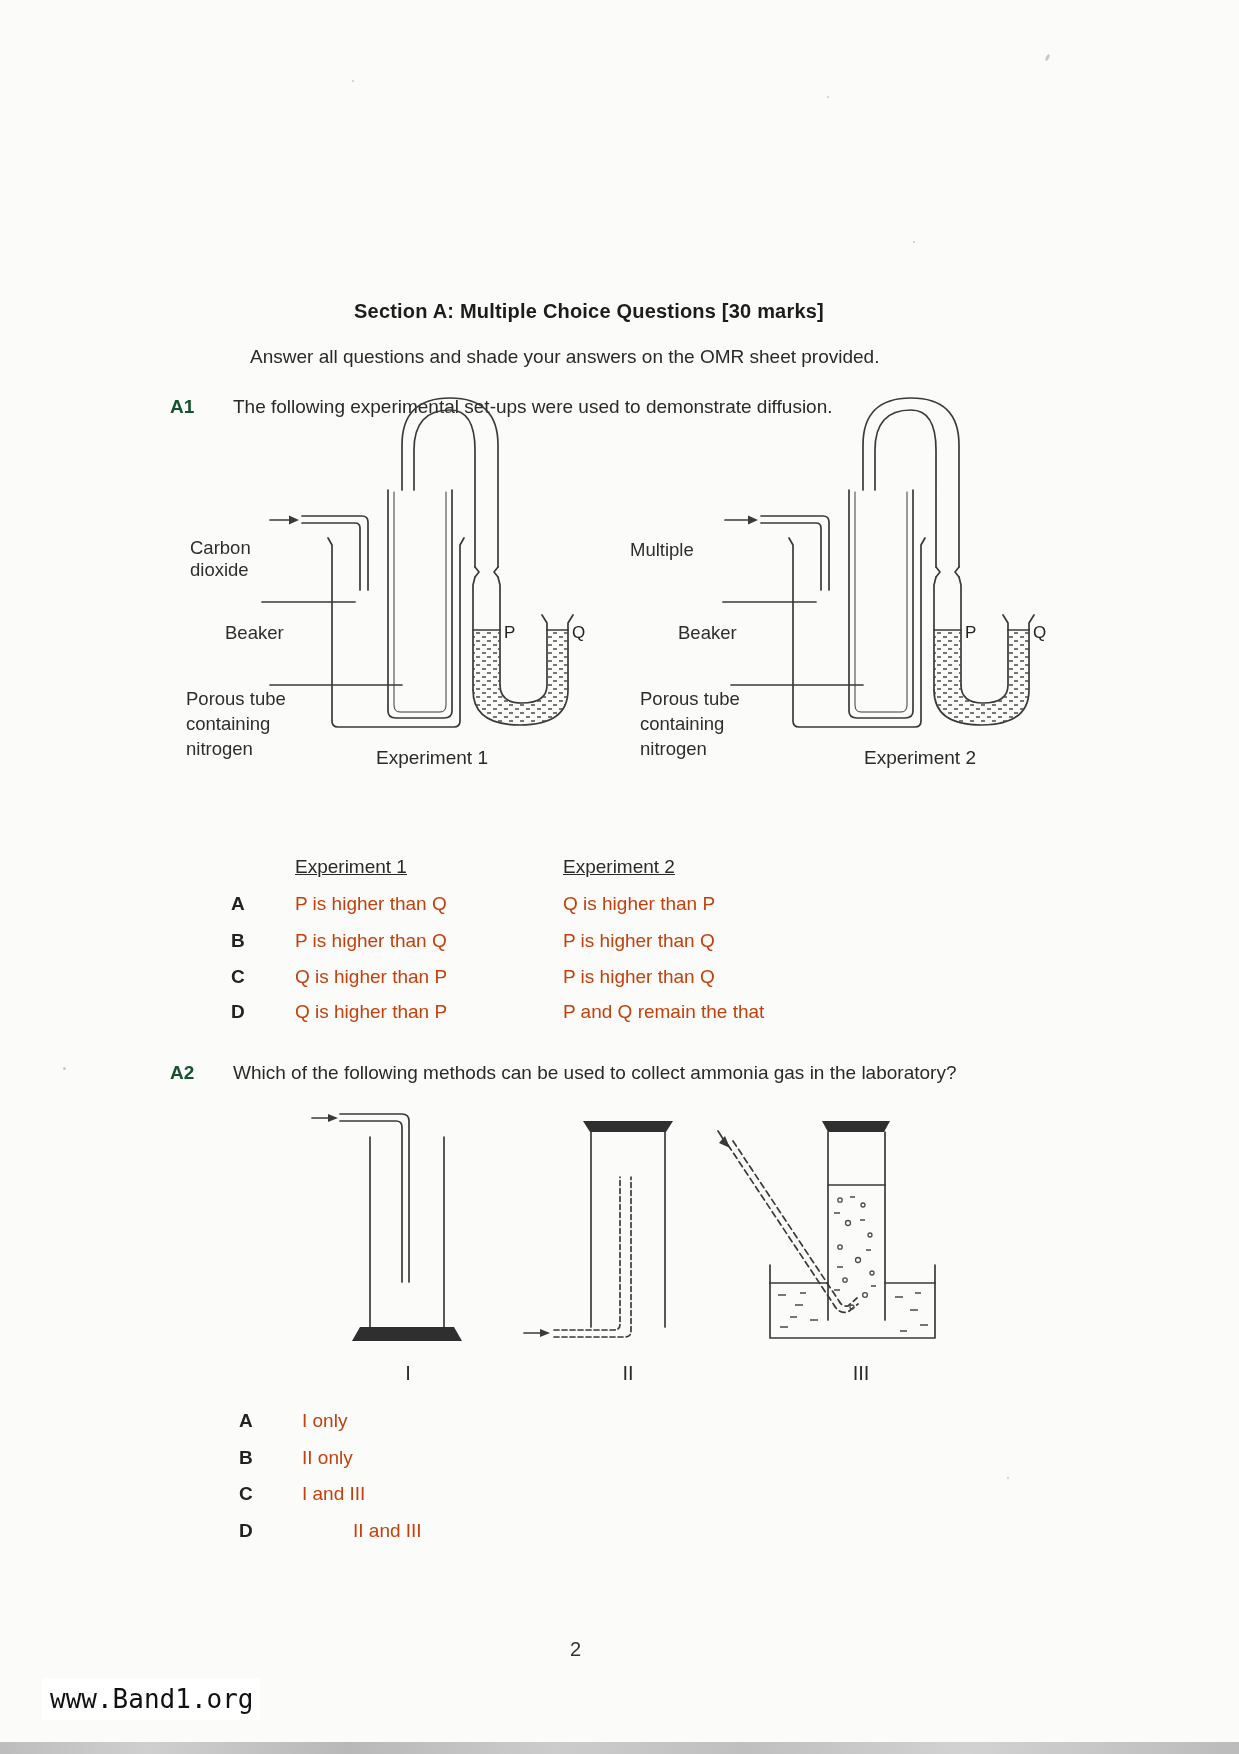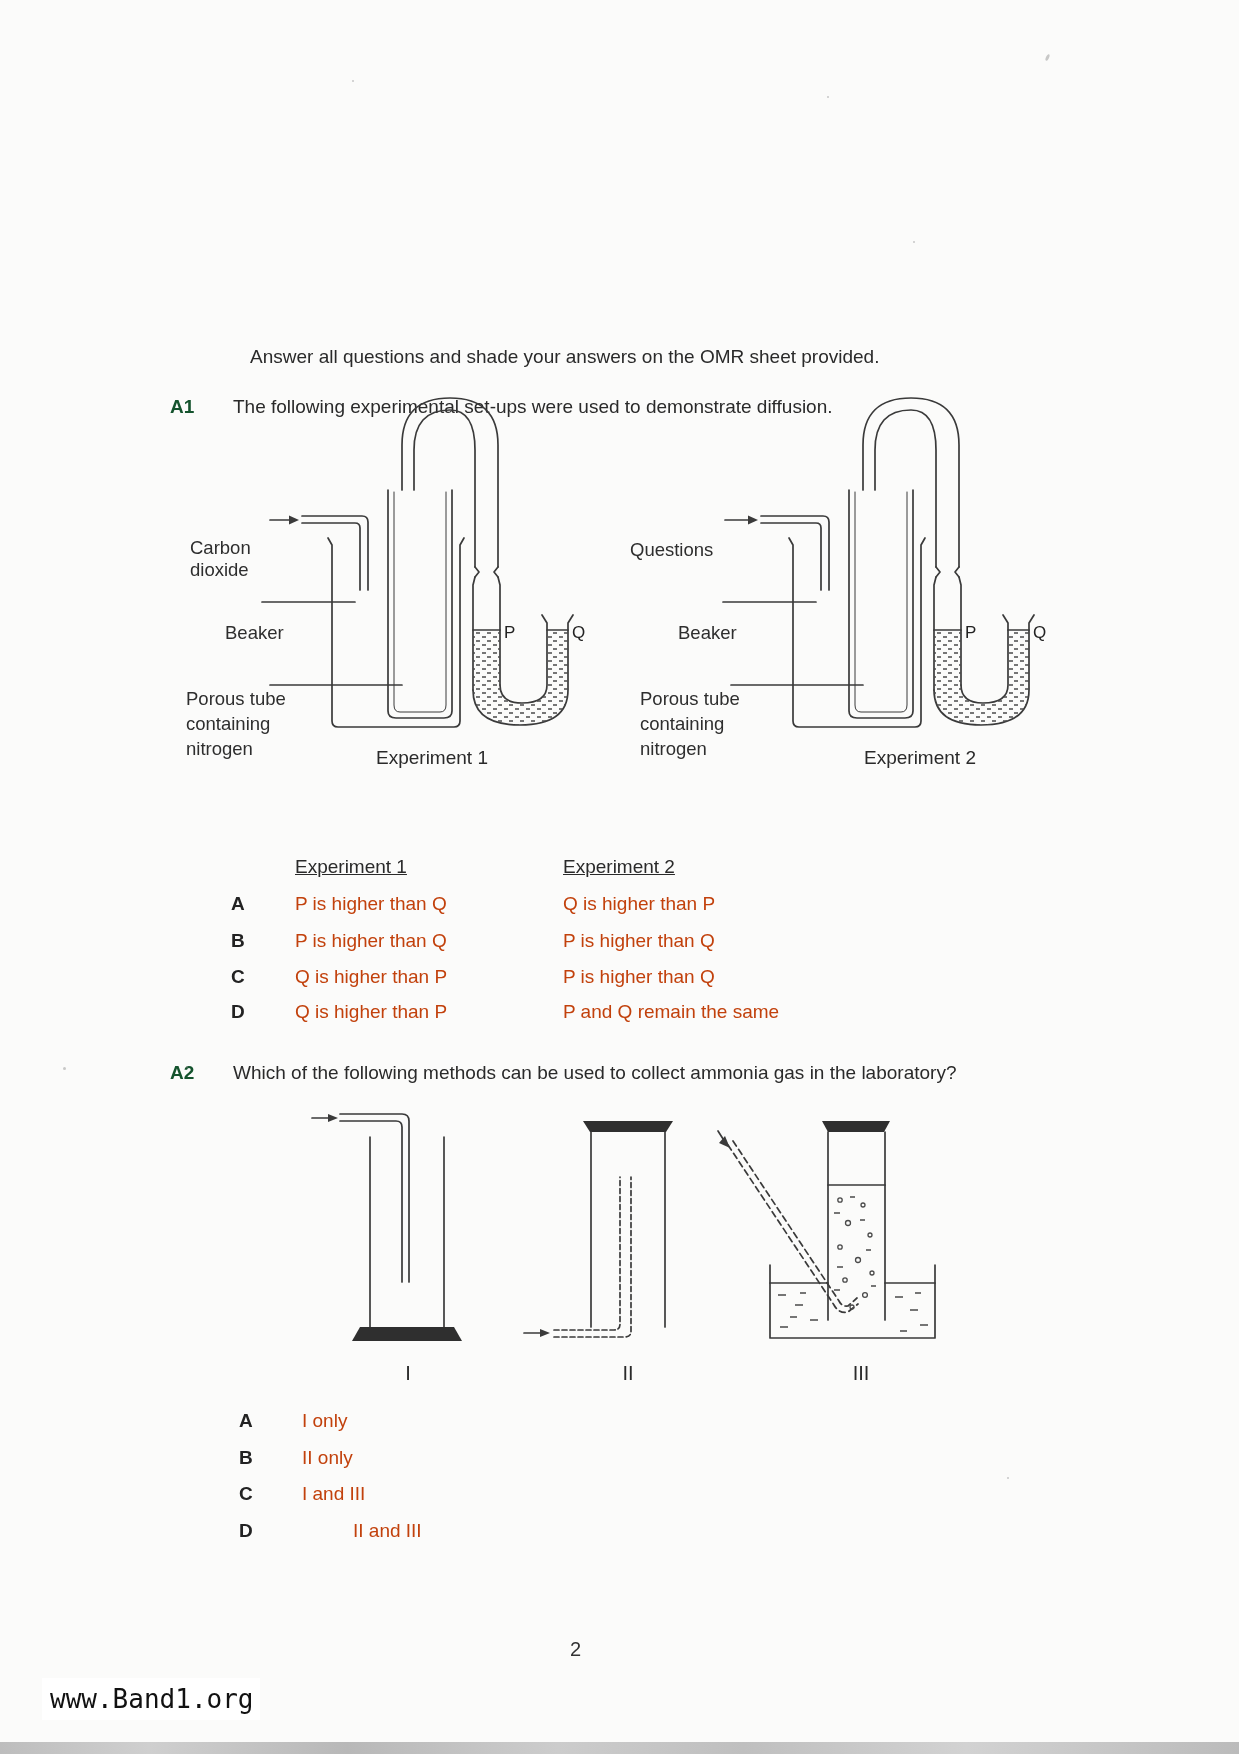--- a/index.html
+++ b/index.html
@@ -25,20 +25,21 @@
   .watermark{font-family:"DejaVu Sans Mono","Liberation Mono",monospace;font-size:26px;color:#111;}
   .band{background:linear-gradient(90deg,#bdbdbd 0%,#cfcfcf 12%,#b8b8b8 28%,#cccccc 45%,#bfbfbf 60%,#d2d2d2 78%,#bbbbbb 100%);}
   .speck{background:#8a8a8a;border-radius:50%;opacity:.45;}
   svg{display:block;}
 </style>
 </head>
 <body>
 
 <div class="page">
 
+  <div class="abs title" style="left:354px;top:300px;width:470px;text-align:center;">Section A: Multiple Choice Questions [30 marks]</div>
   <div class="abs body-text" style="left:250px;top:346px;">Answer all questions and shade your answers on the OMR sheet provided.</div>
 
   <div class="abs qnum" style="left:170px;top:396px;">A1</div>
   <div class="abs body-text" style="left:233px;top:396px;">The following experimental set-ups were used to demonstrate diffusion.</div>
 
   <svg class="abs" style="left:250px;top:395px;" width="345" height="345" viewBox="0 0 345 345">
     <defs>
       <pattern id="wA" width="11" height="8" patternUnits="userSpaceOnUse">
         <path d="M1,2 h4 M6,6 h4" stroke="#4a4a4a" stroke-width="1.4" fill="none"></path>
       </pattern>
@@ -115,21 +116,21 @@
     <path d="M223,235 H250 V290 Q250,308 272,308 Q297,308 297,290 V235 H318 V295 Q318,330 270,330 Q223,330 223,295 Z" fill="url(#wB)" stroke="none"></path>
     <text x="254" y="243" font-size="17" fill="#222">P</text>
     <text x="322" y="243" font-size="17" fill="#222">Q</text>
   </svg>
 
   <div class="abs dlabel" style="left:190px;top:505px;width:78px;">Carbon dioxide</div>
   <div class="abs dlabel" style="left:225px;top:590px;">Beaker</div>
   <div class="abs dlabel center" style="left:186px;top:654px;width:114px;">Porous tube containing nitrogen</div>
   <div class="abs caption" style="left:352px;top:747px;width:160px;">Experiment 1</div>
 
-  <div class="abs dlabel" style="left:630px;top:507px;width:95px;">Questions</div>
+  <div class="abs dlabel" style="left:630px;top:507px;width:95px;">Multiple</div>
   <div class="abs dlabel" style="left:678px;top:590px;">Beaker</div>
   <div class="abs dlabel center" style="left:640px;top:654px;width:114px;">Porous tube containing nitrogen</div>
   <div class="abs caption" style="left:840px;top:747px;width:160px;">Experiment 2</div>
 
 
   <div class="abs thead" style="left:295px;top:856px;">Experiment 1</div>
   <div class="abs thead" style="left:563px;top:856px;">Experiment 2</div>
 
   <div class="trow" style="top:893px;">
     <span class="tletter" style="left:231px;">A</span>
@@ -142,21 +143,21 @@
     <span class="tcell" style="left:563px;">P is higher than Q</span>
   </div>
   <div class="trow" style="top:966px;">
     <span class="tletter" style="left:231px;">C</span>
     <span class="tcell" style="left:295px;">Q is higher than P</span>
     <span class="tcell" style="left:563px;">P is higher than Q</span>
   </div>
   <div class="trow" style="top:1001px;">
     <span class="tletter" style="left:231px;">D</span>
     <span class="tcell" style="left:295px;">Q is higher than P</span>
-    <span class="tcell" style="left:563px;">P and Q remain the same</span>
+    <span class="tcell" style="left:563px;">P and Q remain the that</span>
   </div>
 
   <div class="abs qnum" style="left:170px;top:1062px;">A2</div>
   <div class="abs body-text" style="left:233px;top:1062px;">Which of the following methods can be used to collect ammonia gas in the laboratory?</div>
 
   <svg class="abs" style="left:300px;top:1105px;" width="170" height="245" viewBox="0 0 170 245">
     <g stroke="#3a3a3a" stroke-width="1.7" fill="none" stroke-linecap="round" stroke-linejoin="round">
       <g>
         <line x1="12" y1="13" x2="29" y2="13"></line>
         <polygon points="38,13 28,9 28,17" fill="#3a3a3a" stroke="none"></polygon>

